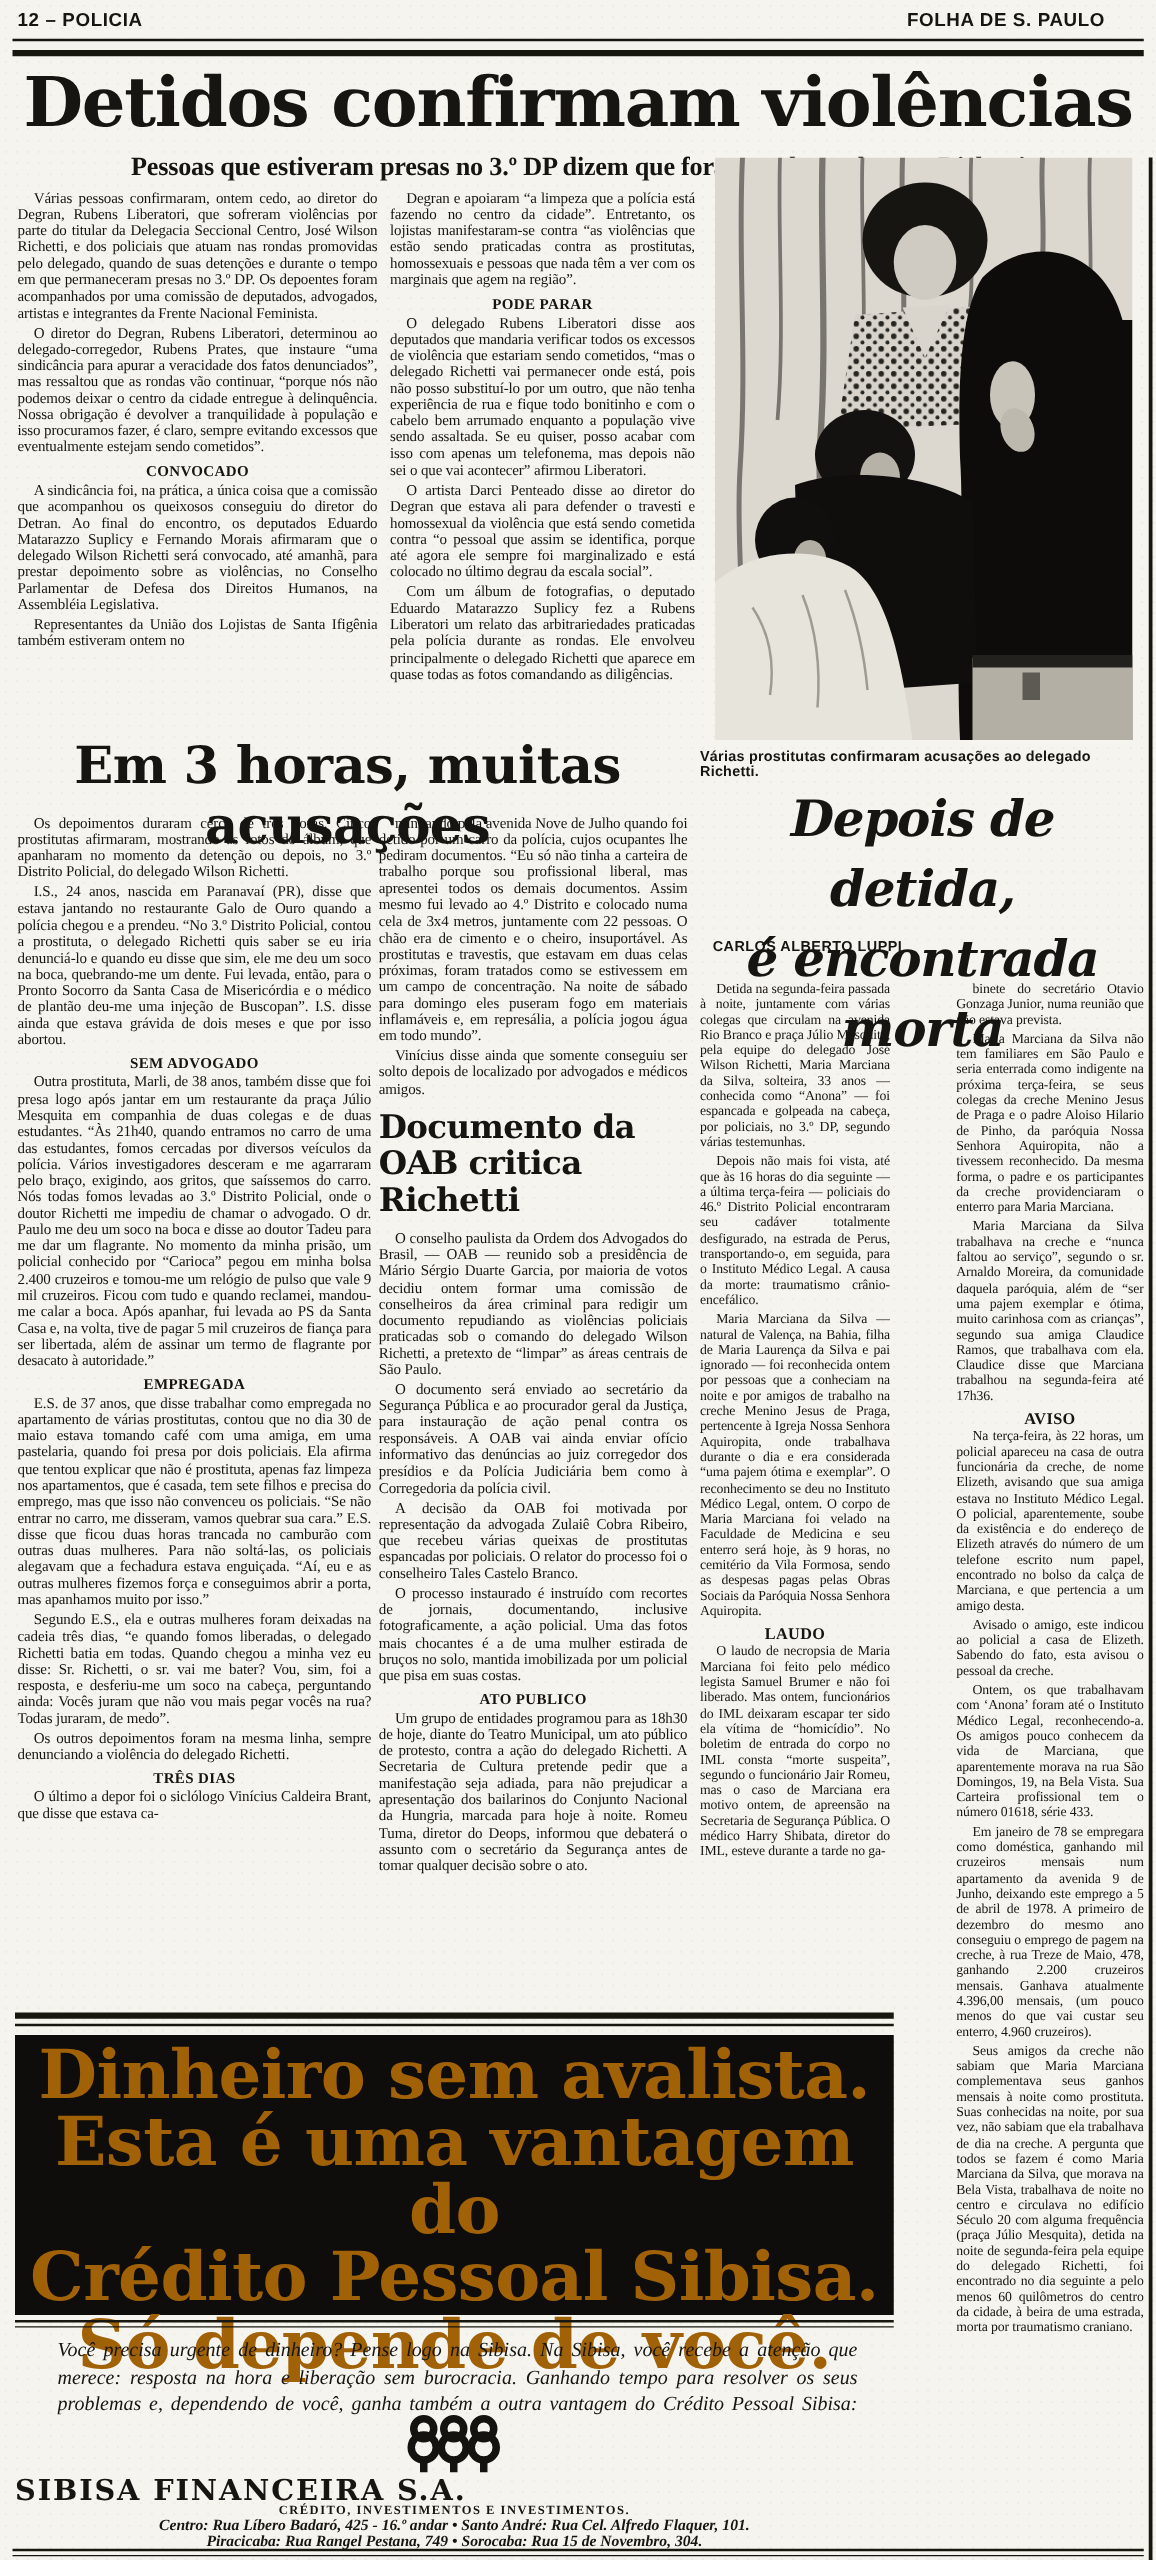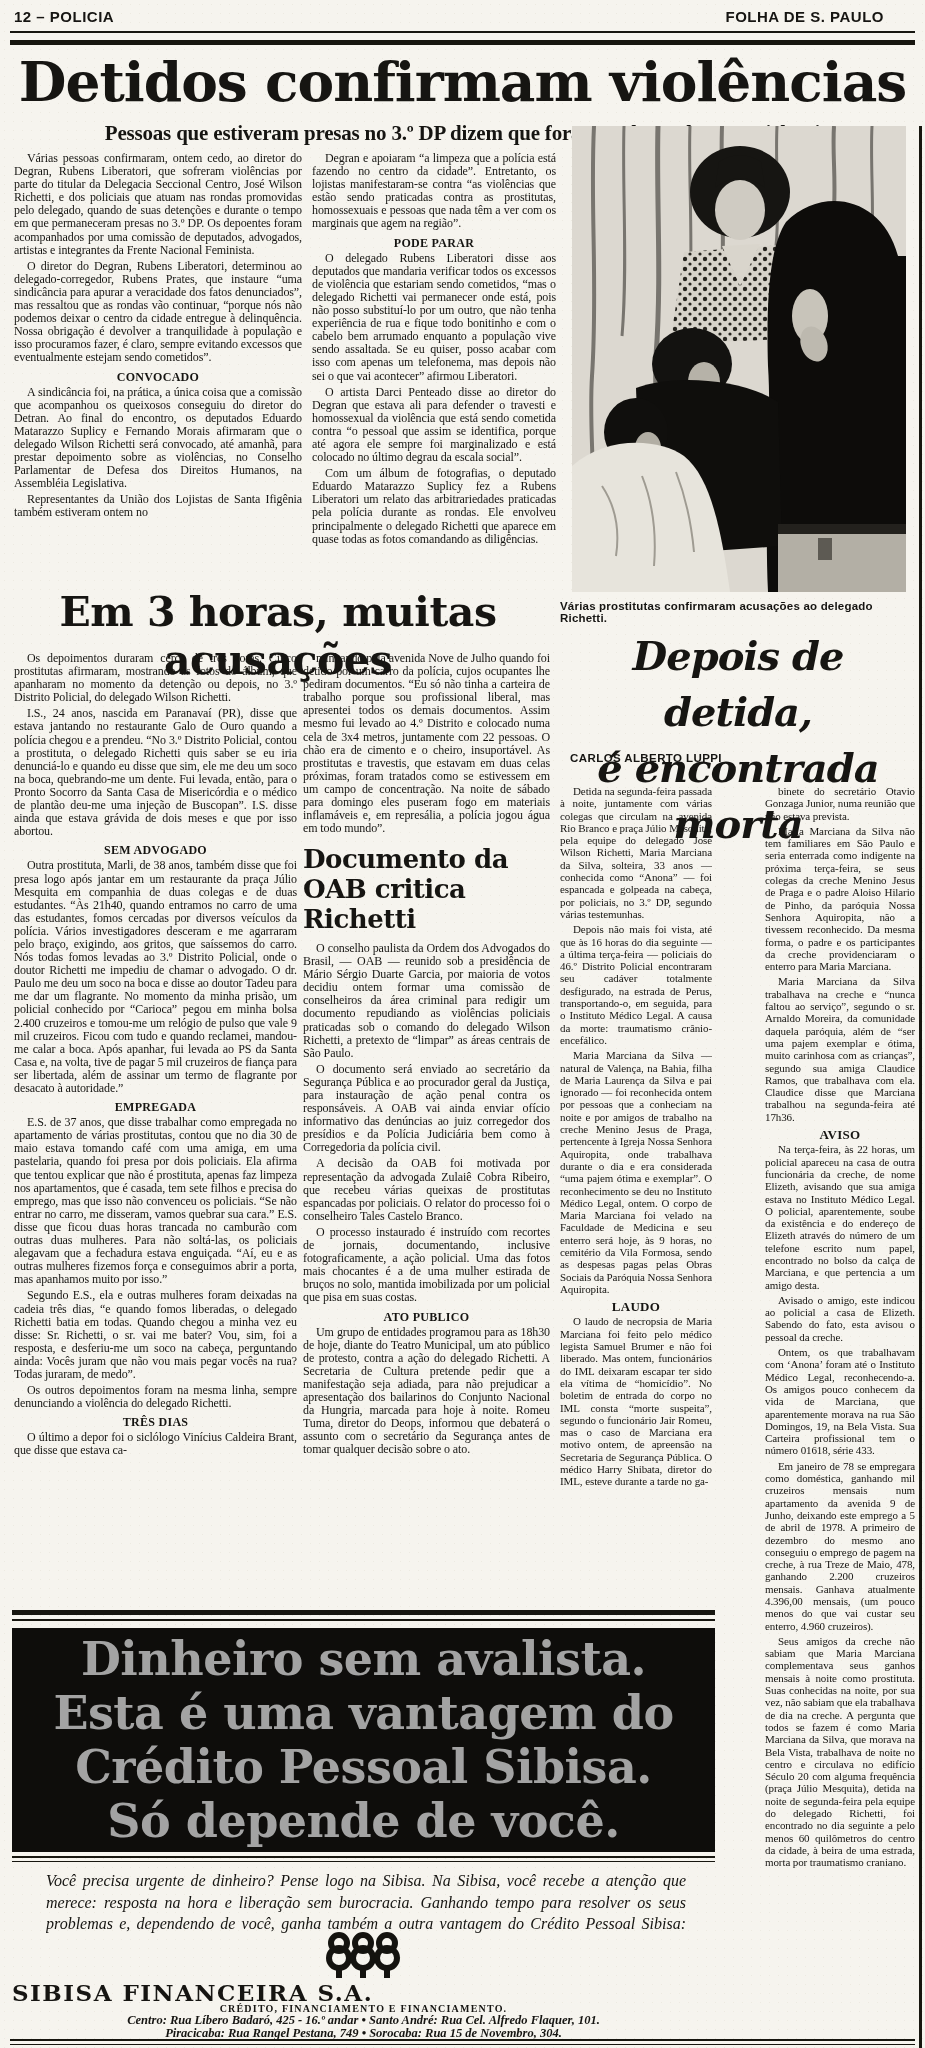--- a/index.html
+++ b/index.html
@@ -23,21 +23,21 @@
   .masthead{font-weight:bold;font-size:15px;letter-spacing:.5px;text-align:right;}
   .rule{border:0;background:#17160f;}
   .lead-headline{font-family:"DejaVu Serif","Liberation Serif",serif;font-weight:bold;font-size:55px;line-height:60px;text-align:center;letter-spacing:-1px;}
   .sub-headline{font-weight:bold;font-size:21px;text-align:center;letter-spacing:-.2px;}
   .em3-headline{font-family:"DejaVu Serif","Liberation Serif",serif;font-weight:bold;font-size:41px;text-align:center;letter-spacing:-.5px;}
   .oab-headline{font-family:"DejaVu Serif","Liberation Serif",serif;font-weight:bold;font-size:26px;line-height:1.15;text-indent:0;margin:10px 0 7px;letter-spacing:-.5px;text-align:left;}
   .morta-headline{font-family:"DejaVu Serif","Liberation Serif",serif;font-style:italic;font-weight:bold;font-size:40px;line-height:56px;text-align:center;letter-spacing:-1px;}
   .byline{font-family:"Liberation Sans",sans-serif;font-weight:bold;font-size:11.5px;letter-spacing:.4px;text-align:center;}
   .caption{font-family:"Liberation Sans",sans-serif;font-weight:bold;font-size:11.5px;letter-spacing:.2px;}
   .ad-box{background:#0e0d0b;}
-  .ad-slab{font-family:"DejaVu Serif","Liberation Serif",serif;font-weight:bold;font-size:46px;line-height:54px;color:#a3a3a3;text-align:center;letter-spacing:-.5px;}
+  .ad-slab{font-family:"DejaVu Serif","Liberation Serif",serif;font-weight:bold;font-size:54px;line-height:54px;color:#a16207;text-align:center;letter-spacing:-.5px;}
   .ad-copy{font-style:italic;font-weight:500;font-size:16px;line-height:21.5px;text-align:justify;}
   .ftr-company{font-family:"DejaVu Serif","Liberation Serif",serif;font-weight:bold;font-size:23px;letter-spacing:1.5px;text-align:left;}
   .ftr-tagline{font-weight:bold;font-size:10px;letter-spacing:1.2px;text-align:center;}
   .ftr-addr{font-style:italic;font-weight:bold;font-size:12.5px;line-height:14px;text-align:center;}
   .double-rule-heavy{border-top:5px solid #17160f;border-bottom:2px solid #17160f;height:4px;}
   .double-rule-light{border-top:2px solid #17160f;border-bottom:1px solid #17160f;height:3px;}
 </style>
 </head>
 <body>
 
@@ -129,20 +129,21 @@
     <div class="crosshead">EMPREGADA</div>
     <p>E.S. de 37 anos, que disse trabalhar como empregada no apartamento de várias prostitutas, contou que no dia 30 de maio estava tomando café com uma amiga, em uma pastelaria, quando foi presa por dois policiais. Ela afirma que tentou explicar que não é prostituta, apenas faz limpeza nos apartamentos, que é casada, tem sete filhos e precisa do emprego, mas que isso não convenceu os policiais. “Se não entrar no carro, me disseram, vamos quebrar sua cara.” E.S. disse que ficou duas horas trancada no camburão com outras duas mulheres. Para não soltá-las, os policiais alegavam que a fechadura estava enguiçada. “Aí, eu e as outras mulheres fizemos força e conseguimos abrir a porta, mas apanhamos muito por isso.”</p>
     <p>Segundo E.S., ela e outras mulheres foram deixadas na cadeia três dias, “e quando fomos liberadas, o delegado Richetti batia em todas. Quando chegou a minha vez eu disse: Sr. Richetti, o sr. vai me bater? Vou, sim, foi a resposta, e desferiu-me um soco na cabeça, perguntando ainda: Vocês juram que não vou mais pegar vocês na rua? Todas juraram, de medo”.</p>
     <p>Os outros depoimentos foram na mesma linha, sempre denunciando a violência do delegado Richetti.</p>
     <div class="crosshead">TRÊS DIAS</div>
     <p>O último a depor foi o siclólogo Vinícius Caldeira Brant, que disse que estava ca-</p>
   </div>
 
   <div class="abs col body-m" style="left:303px;top:652px;width:247px;height:952px;">
     <p>minhando pela avenida Nove de Julho quando foi detido por um carro da polícia, cujos ocupantes lhe pediram documentos. “Eu só não tinha a carteira de trabalho porque sou profissional liberal, mas apresentei todos os demais documentos. Assim mesmo fui levado ao 4.º Distrito e colocado numa cela de 3x4 metros, juntamente com 22 pessoas. O chão era de cimento e o cheiro, insuportável. As prostitutas e travestis, que estavam em duas celas próximas, foram tratados como se estivessem em um campo de concentração. Na noite de sábado para domingo eles puseram fogo em materiais inflamáveis e, em represália, a polícia jogou água em todo mundo”.</p>
+    <p>Vinícius disse ainda que somente conseguiu ser solto depois de localizado por advogados e médicos amigos.</p>
     <div class="oab-headline">
       <span>Documento da</span><br>
       <span>OAB critica Richetti</span>
     </div>
     <p>O conselho paulista da Ordem dos Advogados do Brasil, — OAB — reunido sob a presidência de Mário Sérgio Duarte Garcia, por maioria de votos decidiu ontem formar uma comissão de conselheiros da área criminal para redigir um documento repudiando as violências policiais praticadas sob o comando do delegado Wilson Richetti, a pretexto de “limpar” as áreas centrais de São Paulo.</p>
     <p>O documento será enviado ao secretário da Segurança Pública e ao procurador geral da Justiça, para instauração de ação penal contra os responsáveis. A OAB vai ainda enviar ofício informativo das denúncias ao juiz corregedor dos presídios e da Polícia Judiciária bem como à Corregedoria da polícia civil.</p>
     <p>A decisão da OAB foi motivada por representação da advogada Zulaiê Cobra Ribeiro, que recebeu várias queixas de prostitutas espancadas por policiais. O relator do processo foi o conselheiro Tales Castelo Branco.</p>
     <p>O processo instaurado é instruído com recortes de jornais, documentando, inclusive fotograficamente, a ação policial. Uma das fotos mais chocantes é a de uma mulher estirada de bruços no solo, mantida imobilizada por um policial que pisa em suas costas.</p>
     <div class="crosshead">ATO PUBLICO</div>
     <p>Um grupo de entidades programou para as 18h30 de hoje, diante do Teatro Municipal, um ato público de protesto, contra a ação do delegado Richetti. A Secretaria de Cultura pretende pedir que a manifestação seja adiada, para não prejudicar a apresentação dos bailarinos do Conjunto Nacional da Hungria, marcada para hoje à noite. Romeu Tuma, diretor do Deops, informou que debaterá o assunto com o secretário da Segurança antes de tomar qualquer decisão sobre o ato.</p>
@@ -200,19 +201,19 @@
           <circle cx="104" cy="26" r="10"></circle>
       </g>
       <g fill="#14130f">
         <rect x="53" y="36" width="6" height="10"></rect>
         <rect x="77" y="36" width="6" height="10"></rect>
         <rect x="101" y="36" width="6" height="10"></rect>
       </g>
     </svg>
   </div>
   <div class="abs ftr-company" style="left:12px;top:1979px;width:703px;">SIBISA FINANCEIRA S.A.</div>
-  <div class="abs ftr-tagline" style="left:12px;top:2003px;width:703px;">CRÉDITO, FINANCIAMENTO E FINANCIAMENTO.</div>
+  <div class="abs ftr-tagline" style="left:12px;top:2003px;width:703px;">CRÉDITO, INVESTIMENTOS E INVESTIMENTOS.</div>
   <div class="abs ftr-addr" style="left:12px;top:2013px;width:703px;">Centro: Rua Líbero Badaró, 425 - 16.º andar • Santo André: Rua Cel. Alfredo Flaquer, 101.</div>
   <div class="abs ftr-addr" style="left:12px;top:2026px;width:703px;">Piracicaba: Rua Rangel Pestana, 749 • Sorocaba: Rua 15 de Novembro, 304.</div>
 
   <div class="abs double-rule-light" style="left:10px;top:2039px;width:905px;"></div>
 
 </div>
 
 </body></html>

